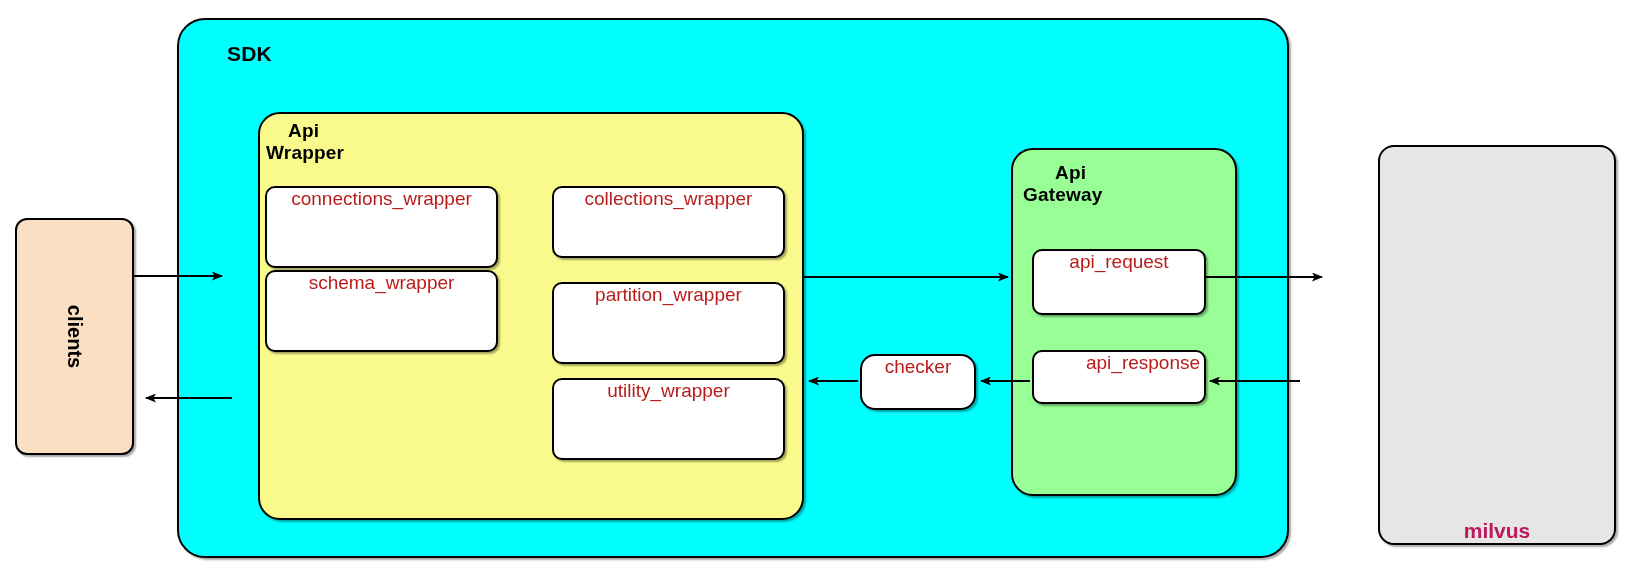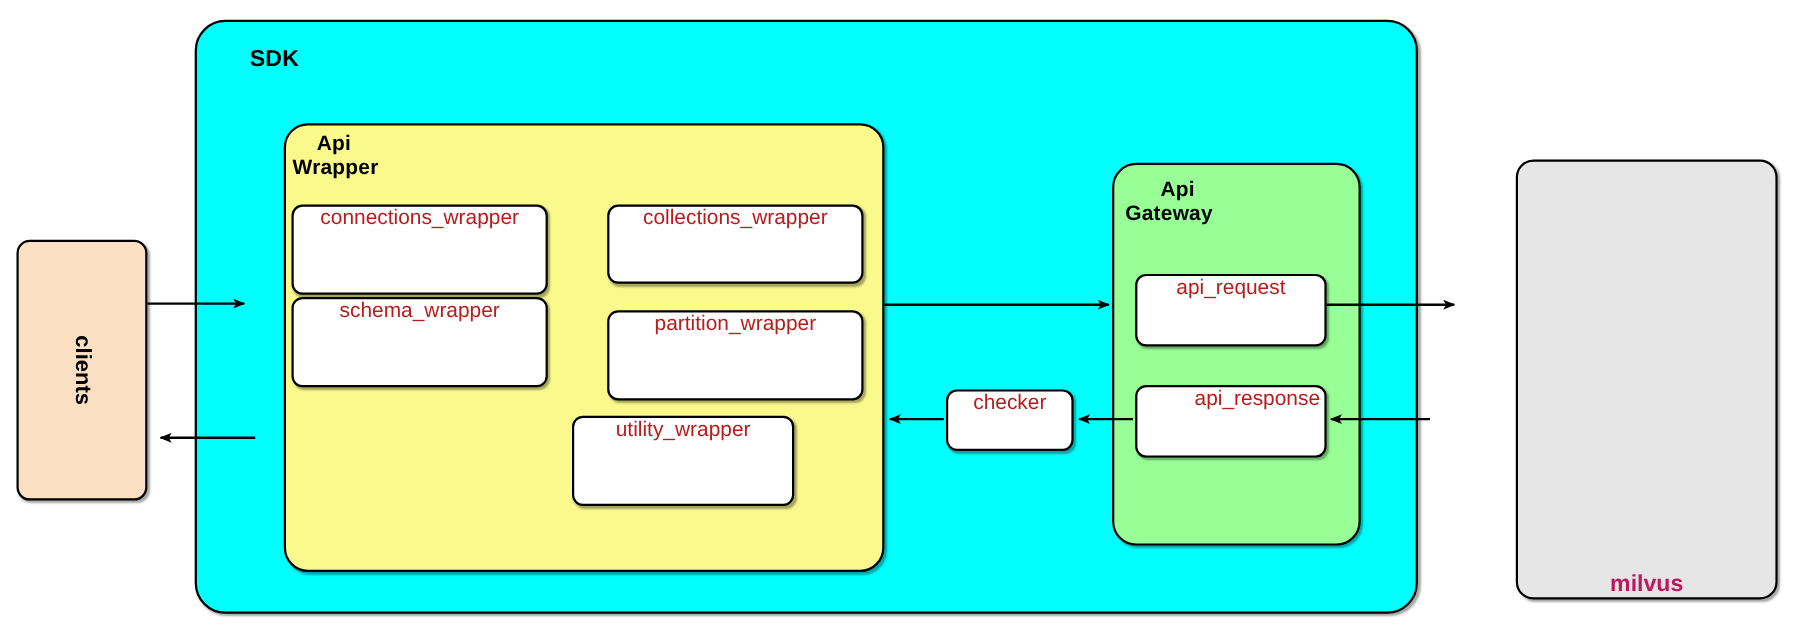--- a/index.html
+++ b/index.html
@@ -103,28 +103,28 @@
     text-align: center;
   }
 
   
   .w-connections { left: 265px; top: 186px; width: 233px; height: 82px; }
   .w-schema      { left: 265px; top: 270px; width: 233px; height: 82px; }
   .w-index       { left: 265px; top: 378px; width: 233px; height: 82px; }
   
   .w-collections { left: 552px; top: 186px; width: 233px; height: 72px; }
   .w-partition   { left: 552px; top: 282px; width: 233px; height: 82px; }
-  .w-utility     { left: 520px; top: 378px; width: 202px; height: 82px; }
+  .w-utility     { left: 552px; top: 378px; width: 233px; height: 82px; }
 
   
   .g-request  { left: 1032px; top: 249px; width: 174px; height: 66px; }
-  .g-response { left: 1032px; top: 350px; width: 174px; height: 66px; padding-left: 48px; }
-
-  
-  .checker { left: 860px; top: 354px; width: 116px; height: 56px; }
+  .g-response { left: 1032px; top: 350px; width: 174px; height: 54px; padding-left: 48px; }
+
+  
+  .checker { left: 860px; top: 354px; width: 116px; height: 56px; border-radius: 15px; }
 
   
   .clients {
     left: 15px;
     top: 218px;
     width: 119px;
     height: 237px;
     background: #fbdfc3;
     border-radius: 12px;
   }

